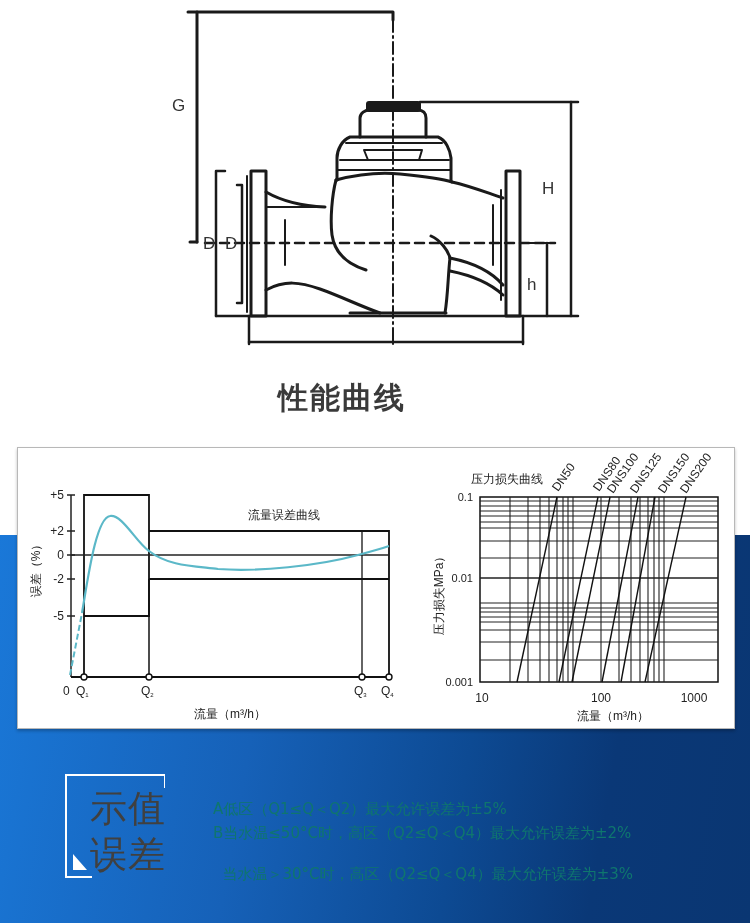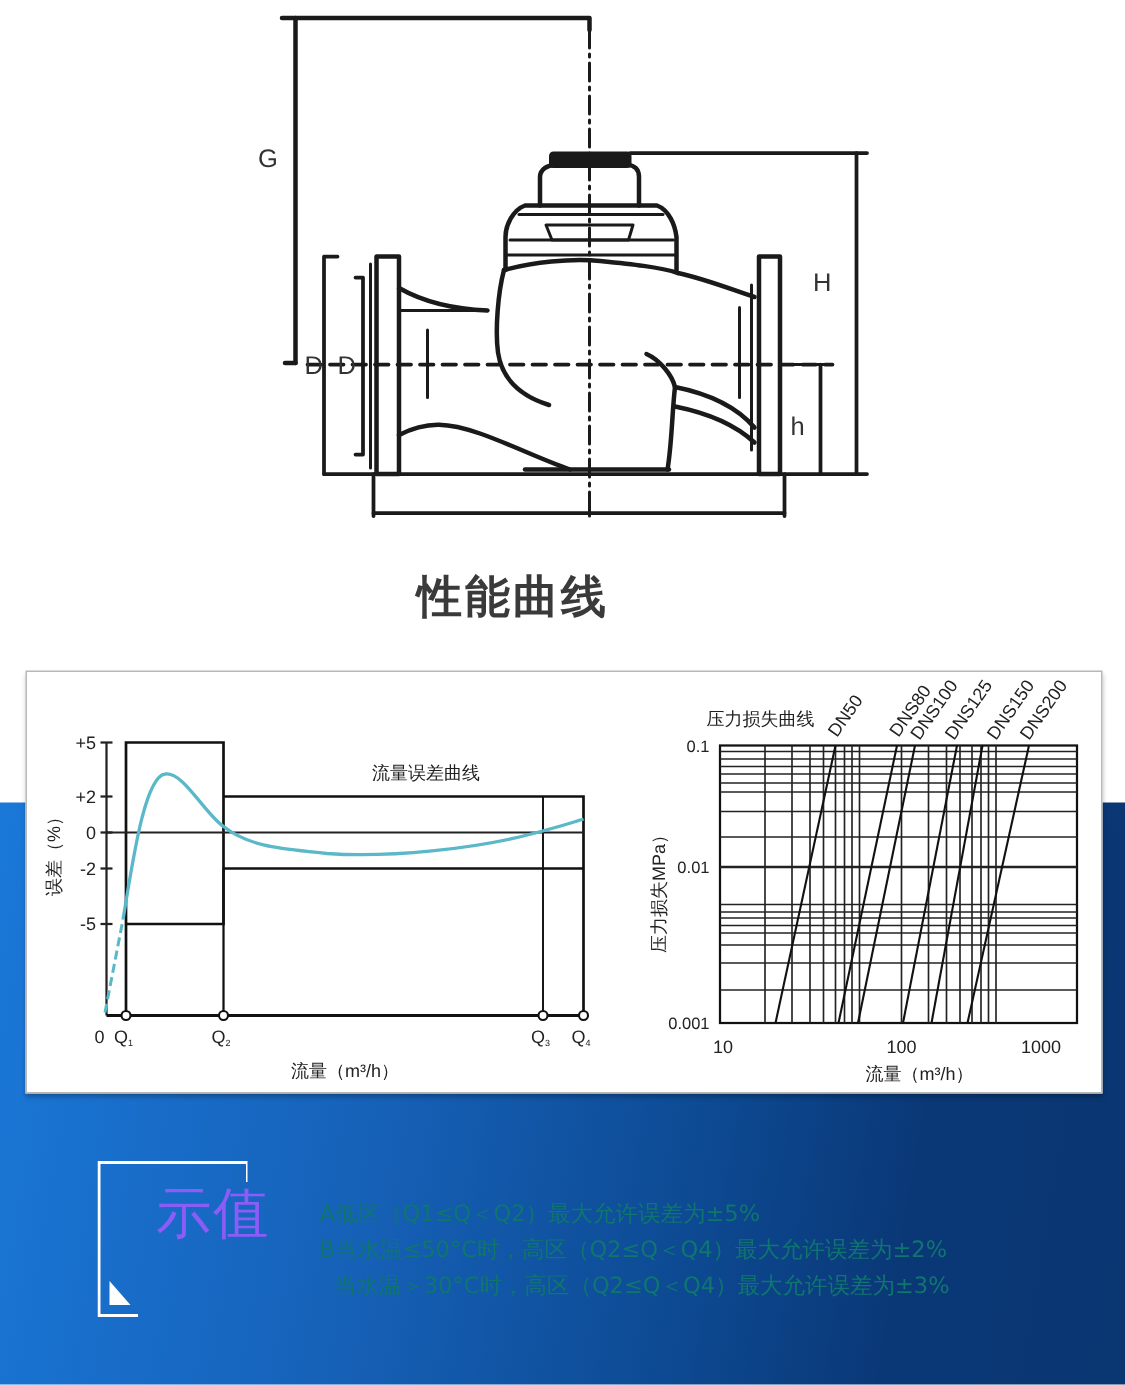--- a/index.html
+++ b/index.html
@@ -21,22 +21,22 @@
   .chart-panel {
     position: absolute; left: 17px; top: 447px; width: 716px; height: 280px;
     background: #ffffff; border: 1px solid #b8b8b8;
     box-shadow: 0 2px 3px rgba(0,0,0,0.25);
   }
   .chart-panel svg { position: absolute; left: 0; top: 0; }
   .info-frame {
     position: absolute; left: 65px; top: 774px; width: 100px; height: 104px;
   }
   .info-title {
-    position: absolute; left: 104px; top: 786px; width: 90px;
-    color: #8b5cf6; font-size: 37px; line-height: 46px;
+    position: absolute; left: 90px; top: 786px; width: 90px;
+    color: #404040; font-size: 37px; line-height: 46px;
     font-family: "DejaVu Sans", sans-serif; letter-spacing: 1px;
   }
   .info-lines {
     position: absolute; left: 213px; top: 797px; color: #0f766e;
     font-size: 15px; line-height: 24px; font-family: "DejaVu Sans", sans-serif;
   }
   .info-lines div { white-space: nowrap; }
   svg text { font-family: "Liberation Sans", "DejaVu Sans", sans-serif; }
 </style>
 </head>
@@ -245,18 +245,19 @@
     </g>
   </svg>
 </div>
 
 <svg class="info-frame" width="100" height="104" viewBox="0 0 100 104">
   <polyline points="100,14 100,1 1,1 1,103 27,103" fill="none" stroke="#ffffff" stroke-width="2"></polyline>
   <polygon points="8,80 8,96 22,96" fill="#ffffff"></polygon>
 </svg>
 <div class="info-title">
   <div>示值</div>
+  <div>误差</div>
 </div>
 <div class="info-lines">
   <div>A低区（Q1≤Q＜Q2）最大允许误差为±5%</div>
   <div>B当水温≤50°C时，高区（Q2≤Q＜Q4）最大允许误差为±2%</div>
-  <div style="white-space:pre;">  当水温＞30°C时，高区（Q2≤Q＜Q4）最大允许误差为±3%</div>
+  <div style="white-space:pre;margin-top:17px;">  当水温＞30°C时，高区（Q2≤Q＜Q4）最大允许误差为±3%</div>
 </div>
 
 </body></html>

